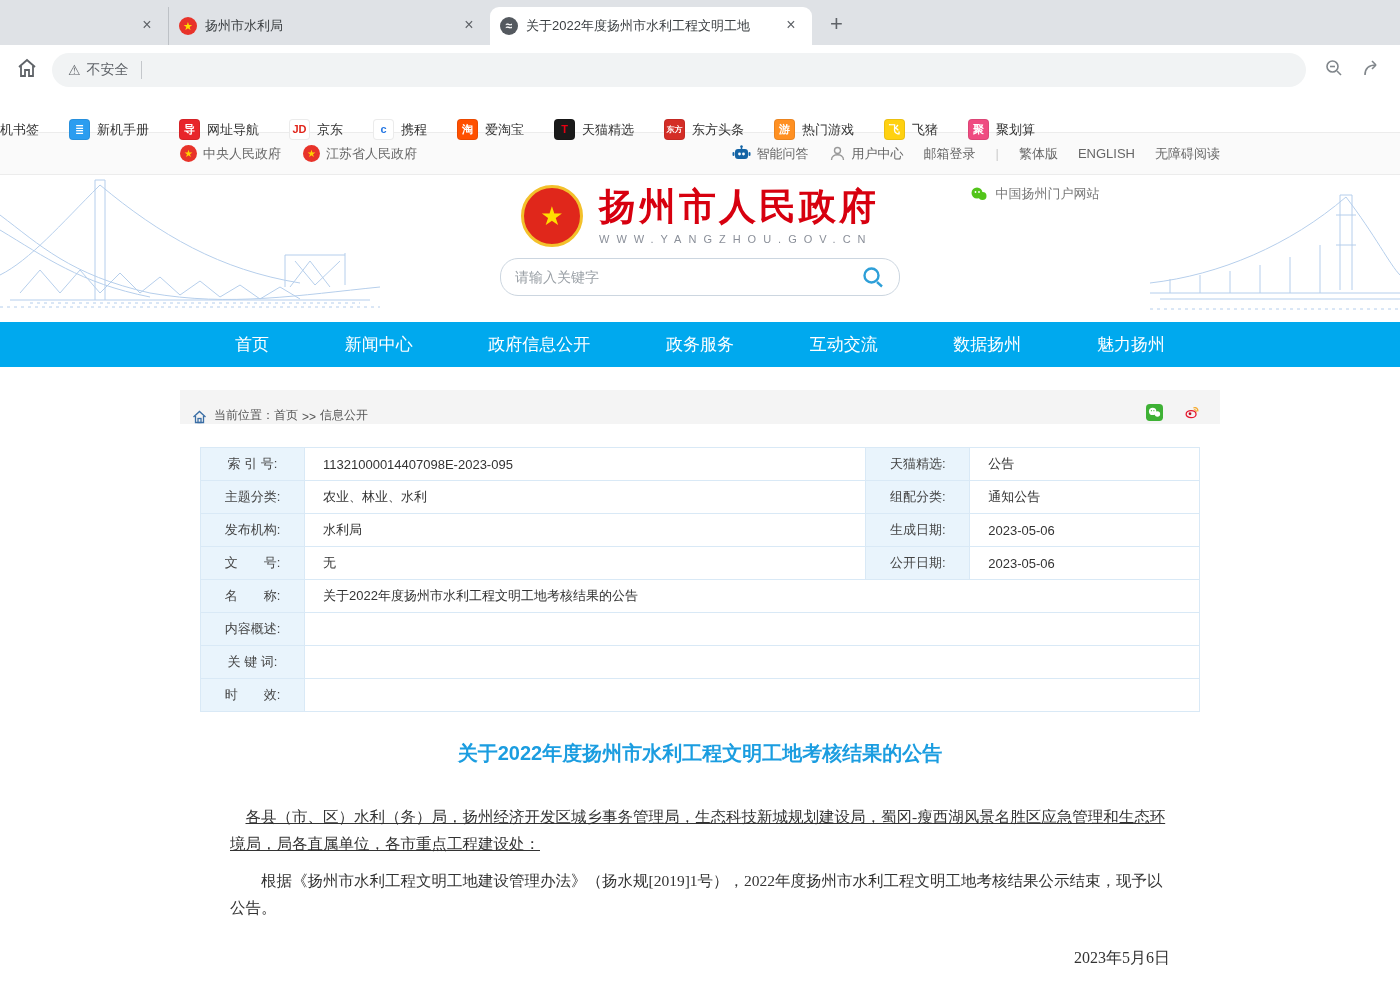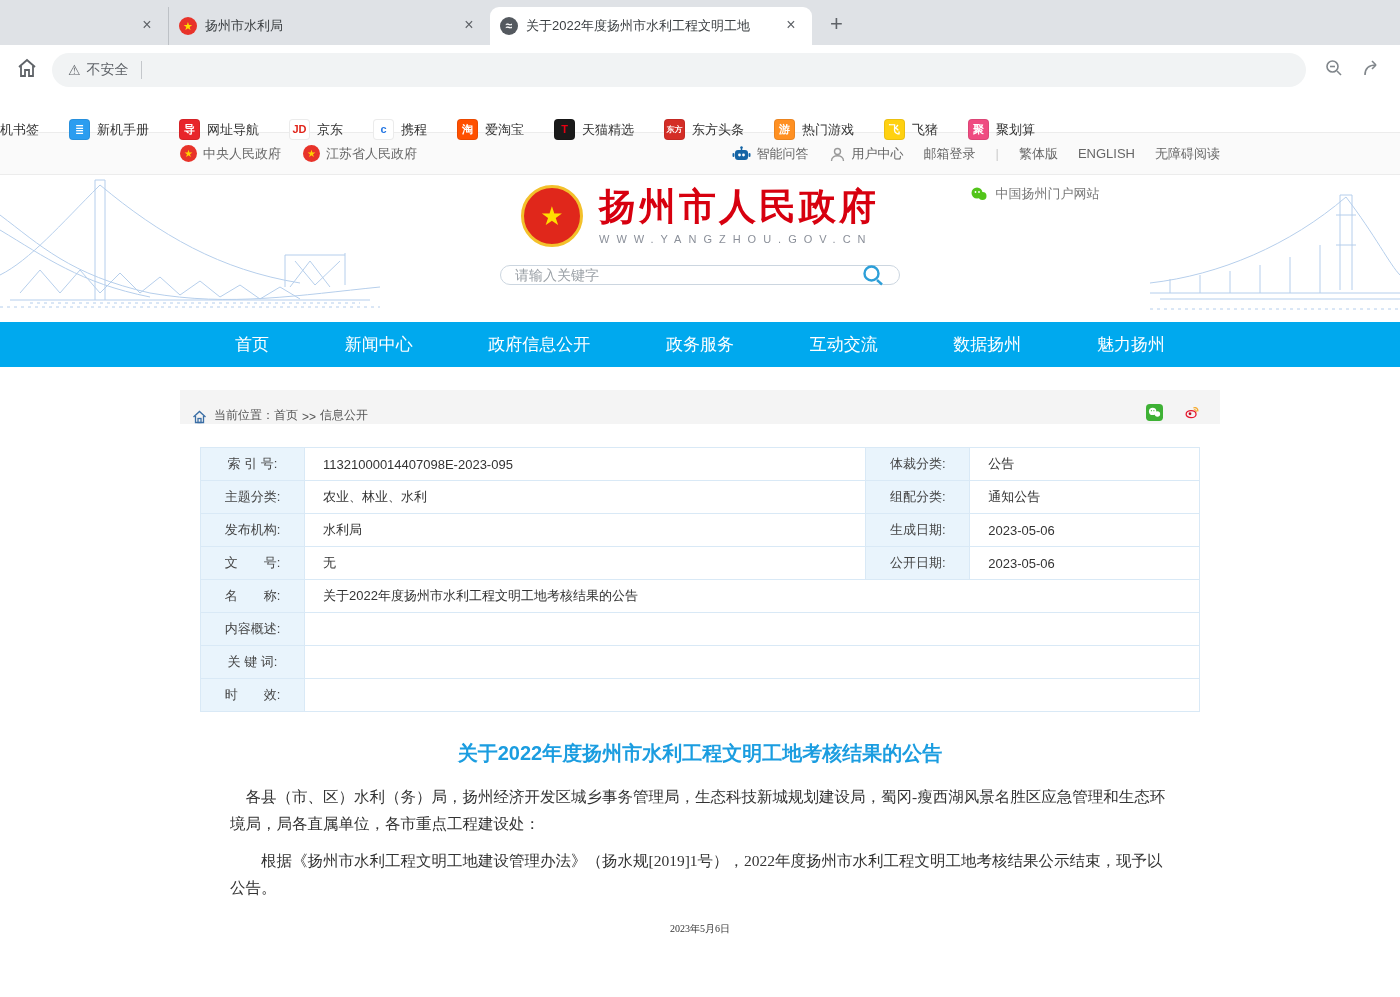--- a/index.html
+++ b/index.html
@@ -37,36 +37,36 @@
 
   
   .govbar { height: 42px; background: #fafafa; border-bottom: 1px solid #ececec; font-size: 13px; color: #666; }
   .govbar .inner { width: 1040px; margin: 0 auto; height: 100%; display: flex; align-items: center; justify-content: space-between; }
   .gov-left, .gov-right { display: flex; align-items: center; }
   .gov-link { display: flex; align-items: center; margin-right: 22px; cursor: pointer; }
   .gov-link .mini-emblem { width: 17px; height: 17px; border-radius: 50%; background: #e8332a; color: #ffd200; font-size: 10px; display: flex; align-items: center; justify-content: center; margin-right: 6px; }
   .gov-right > * { margin-left: 20px; }
   .gov-right .txt { cursor: pointer; }
   .gov-right .pipe { color: #ccc; cursor: default; }
-  .gov-item { display: flex; align-items: flex-end; cursor: pointer; }
+  .gov-item { display: flex; align-items: flex-start; cursor: pointer; }
   .gov-item svg { margin-right: 6px; }
 
   
   .banner { height: 147px; position: relative; background: #fff; overflow: hidden; }
   .banner .art { position: absolute; top: 0; pointer-events: none; opacity: 0.85; }
   .art-left { left: 0; }
   .art-right { right: 0; }
   .logo-wrap { position: relative; width: 1040px; margin: 0 auto; height: 100%; }
   .logo-row { display: flex; align-items: center; justify-content: center; padding-top: 10px; }
   .emblem { width: 62px; height: 62px; border-radius: 50%; background: #e0271b; border: 3px solid #f3c12b; color: #ffde00; font-size: 26px; display: flex; align-items: center; justify-content: center; margin-right: 16px; flex: 0 0 auto; }
   .site-name { color: #d7000f; font-size: 37px; font-weight: bold; letter-spacing: 3px; line-height: 1.1; }
   .site-url { color: #8a8f99; font-size: 11px; letter-spacing: 7px; margin-top: 6px; }
   .portal { position: absolute; top: 10px; left: 76%; display: flex; align-items: center; color: #777; font-size: 13px; cursor: pointer; white-space: nowrap; }
   .portal svg { margin-right: 7px; }
-  .searchbox { width: 400px; height: 20px; margin: 18px auto 0; border: 1px solid #ccd6e0; border-radius: 18px; display: flex; align-items: center; padding: 8px 14px; background: #fff; position: relative; z-index: 2; }
+  .searchbox { width: 400px; height: 38px; margin: 11px auto 0; border: 1px solid #ccd6e0; border-radius: 18px; display: flex; align-items: center; padding: 8px 14px; background: #fff; position: relative; z-index: 2; }
   .searchbox input { flex: 1; border: none; outline: none; font-size: 14px; color: #333; background: transparent; font-family: inherit; }
   .searchbox input::placeholder { color: #9aa0a6; }
   .search-btn { cursor: pointer; display: flex; align-items: center; }
 
   
   .nav { height: 45px; background: #00a9ee; }
   .nav .inner { width: 1040px; margin: 0 auto; height: 100%; display: flex; align-items: center; justify-content: space-between; padding: 0 55px; }
   .nav-item { color: #fff; font-size: 17px; cursor: pointer; white-space: nowrap; }
 
   
@@ -77,23 +77,23 @@
   .breadcrumb svg { margin-right: 7px; }
   .bc-spacer { flex: 1; }
   .share-ic { width: 24px; height: 24px; margin-left: 14px; cursor: pointer; display: flex; align-items: center; justify-content: center; }
 
   table.meta { width: 1000px; margin: 23px auto 0; border-collapse: collapse; font-size: 13px; color: #333; }
   table.meta td { border: 1px solid #d9e9f6; height: 33px; background: #fff; padding-left: 18px; }
   table.meta td.lbl { background: #e9f4fc; width: 104px; text-align: center; padding: 0 6px; color: #444; }
 
   .article { padding: 0 50px; font-family: "Liberation Serif", "DejaVu Serif", serif; color: #333; }
   .article-title { margin-top: 28px; text-align: center; color: #1b9de0; font-size: 20px; font-weight: bold; font-family: "Liberation Sans", "DejaVu Sans", sans-serif; }
-  .p1 { margin-top: 16px; font-size: 15.5px; line-height: 1.75; text-indent: 1em; }
+  .p1 { margin-top: 36px; font-size: 15.5px; line-height: 1.75; text-indent: 1em; text-decoration: underline; }
   .p2 { margin-top: 10px; font-size: 15.5px; line-height: 1.75; text-indent: 2em; }
-  .article-date { margin-top: 20px; text-align: center; font-size: 10px; }
+  .article-date { margin-top: 26px; text-align: right; font-size: 16px; }
 </style>
 </head>
 <body>
 
 <div class="screen">
 
   <div class="tabbar">
     <div class="tab tab-ghost">
       <span class="close">×</span>
     </div>
@@ -318,21 +318,21 @@
             <circle cx="8.5" cy="14.5" r="0.9" fill="#222"></circle>
         </svg>
       </span>
     </div>
 
     <table class="meta">
       <tbody>
           <tr>
         <td class="lbl">索 引 号:</td>
         <td>11321000014407098E-2023-095</td>
-        <td class="lbl">体裁分类:</td>
+        <td class="lbl">天猫精选:</td>
         <td>公告</td>
       </tr>
       <tr>
         <td class="lbl">主题分类:</td>
         <td>农业、林业、水利</td>
         <td class="lbl">组配分类:</td>
         <td>通知公告</td>
       </tr>
       <tr>
         <td class="lbl">发布机构:</td>

